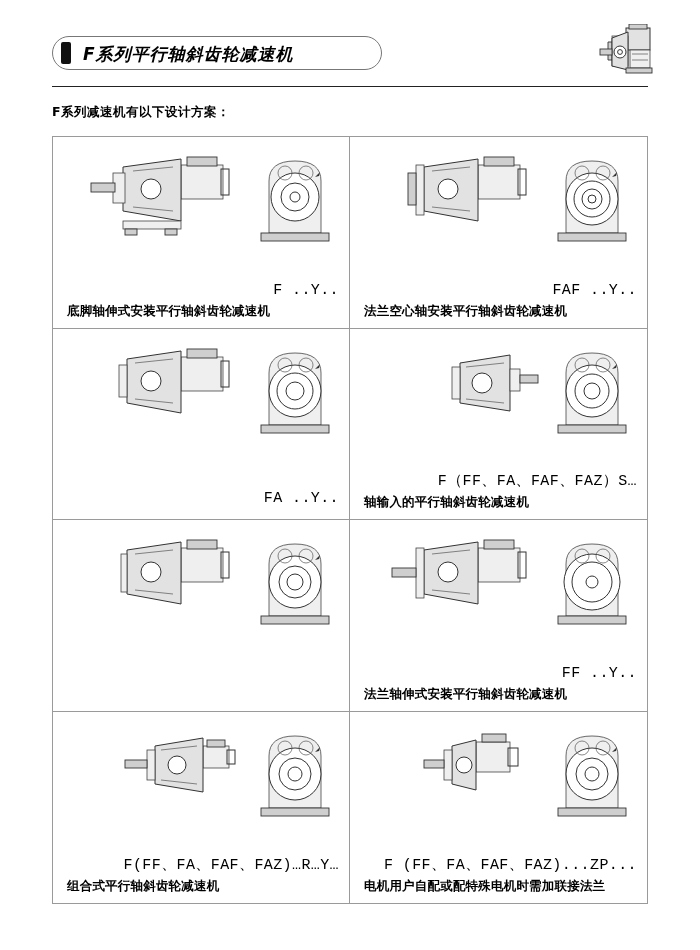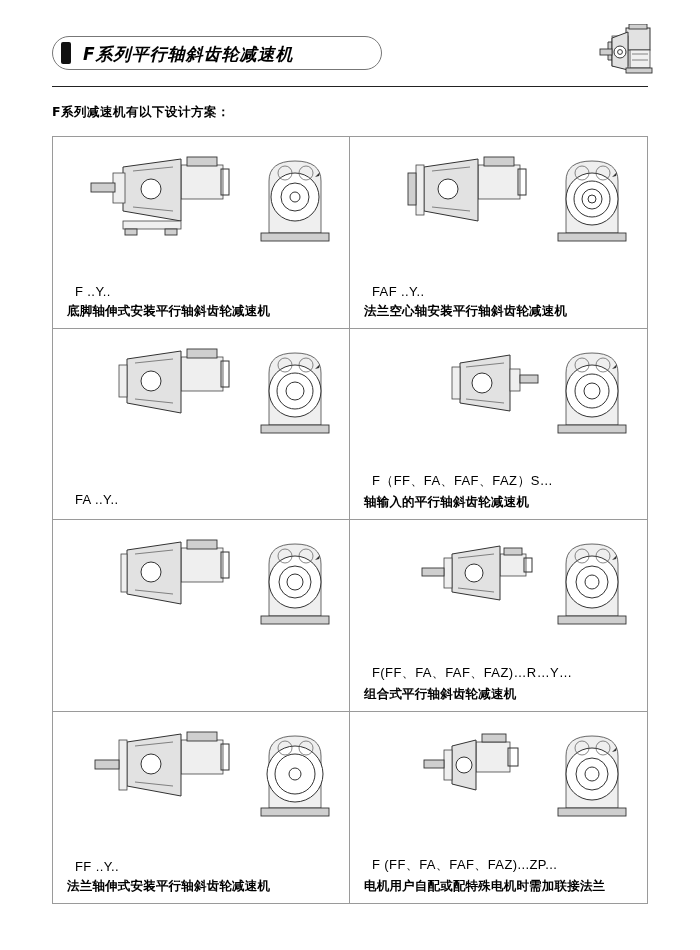--- a/index.html
+++ b/index.html
@@ -123,25 +123,26 @@
     margin-top: 4px;
   }
 
   .labels {
     position: absolute;
     left: 14px;
     bottom: 8px;
     width: calc(100% - 24px);
   }
   .label-code {
-    font-size: 13px;
-    font-family: Liberation Sans, sans-serif;
+    font-size: 15px;
+    font-family: Liberation Mono, monospace;
     letter-spacing: 0.4px;
     margin-bottom: 4px;
     padding-left: 8px;
+    text-align: right;
   }
   .label-desc {
     font-size: 12.5px;
     font-weight: bold;
     font-family: Liberation Sans, sans-serif;
     letter-spacing: 0.2px;
   }
 
   svg { display: block; }
   .ln { fill: none; stroke: #333; stroke-width: 1; }
@@ -339,20 +340,51 @@
         </svg>
       </div>
       <div class="labels">
       </div>
     </div>
 
     <div class="cell">
       <div class="art">
         <svg width="278" height="118" viewBox="0 0 278 118">
           <g>
+            <rect x="118" y="18" width="42" height="34" class="fillgray2"></rect>
+            <rect x="124" y="10" width="30" height="9" class="dk"></rect>
+            <rect x="158" y="22" width="8" height="26" class="ln"></rect>
+            <path d="M64 20 L118 12 L118 74 L64 64 Z" class="fillgray"></path>
+            <rect x="56" y="18" width="8" height="50" class="fillgray2"></rect>
+            <rect x="32" y="38" width="24" height="9" class="dk"></rect>
+            <circle cx="88" cy="42" r="10" class="fillwhite"></circle>
+            <path d="M72 24 L110 20" class="ln2"></path>
+            <path d="M72 60 L110 64" class="ln2"></path>
+          </g>
+          <g>
+            <path d="M206 86 L206 34 Q206 14 232 14 Q258 14 258 34 L258 86 Z" class="fillgray2"></path>
+            <rect x="198" y="86" width="68" height="8" class="dk"></rect>
+            <circle cx="232" cy="52" r="28" class="fillwhite"></circle>
+            <circle cx="232" cy="52" r="20" class="ln"></circle>
+            <circle cx="232" cy="52" r="6" class="ln"></circle>
+            <circle cx="222" cy="26" r="7" class="ln2"></circle>
+            <circle cx="243" cy="26" r="7" class="ln2"></circle>
+          </g>
+        </svg>
+      </div>
+      <div class="labels">
+        <div class="label-code">FF ..Y..</div>
+        <div class="label-desc">法兰轴伸式安装平行轴斜齿轮减速机</div>
+      </div>
+    </div>
+
+    <div class="cell">
+      <div class="art">
+        <svg width="278" height="118" viewBox="0 0 278 118">
+          <g>
             <rect x="140" y="24" width="26" height="22" class="fillgray2"></rect>
             <rect x="144" y="18" width="18" height="7" class="dk"></rect>
             <rect x="164" y="28" width="8" height="14" class="ln"></rect>
             <path d="M92 24 L140 16 L140 70 L92 62 Z" class="fillgray"></path>
             <rect x="84" y="28" width="8" height="30" class="fillgray2"></rect>
             <rect x="62" y="38" width="22" height="8" class="dk"></rect>
             <circle cx="114" cy="43" r="9" class="fillwhite"></circle>
             <path d="M98 28 L134 24" class="ln2"></path>
             <path d="M98 58 L134 62" class="ln2"></path>
           </g>
@@ -371,51 +403,20 @@
       <div class="labels">
         <div class="label-code">F(FF、FA、FAF、FAZ)…R…Y…</div>
         <div class="label-desc">组合式平行轴斜齿轮减速机</div>
       </div>
     </div>
 
     <div class="cell">
       <div class="art">
         <svg width="278" height="118" viewBox="0 0 278 118">
           <g>
-            <rect x="118" y="18" width="42" height="34" class="fillgray2"></rect>
-            <rect x="124" y="10" width="30" height="9" class="dk"></rect>
-            <rect x="158" y="22" width="8" height="26" class="ln"></rect>
-            <path d="M64 20 L118 12 L118 74 L64 64 Z" class="fillgray"></path>
-            <rect x="56" y="18" width="8" height="50" class="fillgray2"></rect>
-            <rect x="32" y="38" width="24" height="9" class="dk"></rect>
-            <circle cx="88" cy="42" r="10" class="fillwhite"></circle>
-            <path d="M72 24 L110 20" class="ln2"></path>
-            <path d="M72 60 L110 64" class="ln2"></path>
-          </g>
-          <g>
-            <path d="M206 86 L206 34 Q206 14 232 14 Q258 14 258 34 L258 86 Z" class="fillgray2"></path>
-            <rect x="198" y="86" width="68" height="8" class="dk"></rect>
-            <circle cx="232" cy="52" r="28" class="fillwhite"></circle>
-            <circle cx="232" cy="52" r="20" class="ln"></circle>
-            <circle cx="232" cy="52" r="6" class="ln"></circle>
-            <circle cx="222" cy="26" r="7" class="ln2"></circle>
-            <circle cx="243" cy="26" r="7" class="ln2"></circle>
-          </g>
-        </svg>
-      </div>
-      <div class="labels">
-        <div class="label-code">FF ..Y..</div>
-        <div class="label-desc">法兰轴伸式安装平行轴斜齿轮减速机</div>
-      </div>
-    </div>
-
-    <div class="cell">
-      <div class="art">
-        <svg width="278" height="118" viewBox="0 0 278 118">
-          <g>
             <rect x="116" y="20" width="34" height="30" class="fillgray2"></rect>
             <rect x="122" y="12" width="24" height="8" class="dk"></rect>
             <rect x="148" y="26" width="10" height="18" class="ln"></rect>
             <path d="M92 24 L116 18 L116 68 L92 62 Z" class="fillgray"></path>
             <rect x="84" y="28" width="8" height="30" class="fillgray2"></rect>
             <rect x="64" y="38" width="20" height="8" class="dk"></rect>
             <circle cx="104" cy="43" r="8" class="fillwhite"></circle>
           </g>
           <g>
             <path d="M206 86 L206 34 Q206 14 232 14 Q258 14 258 34 L258 86 Z" class="fillgray2"></path>

